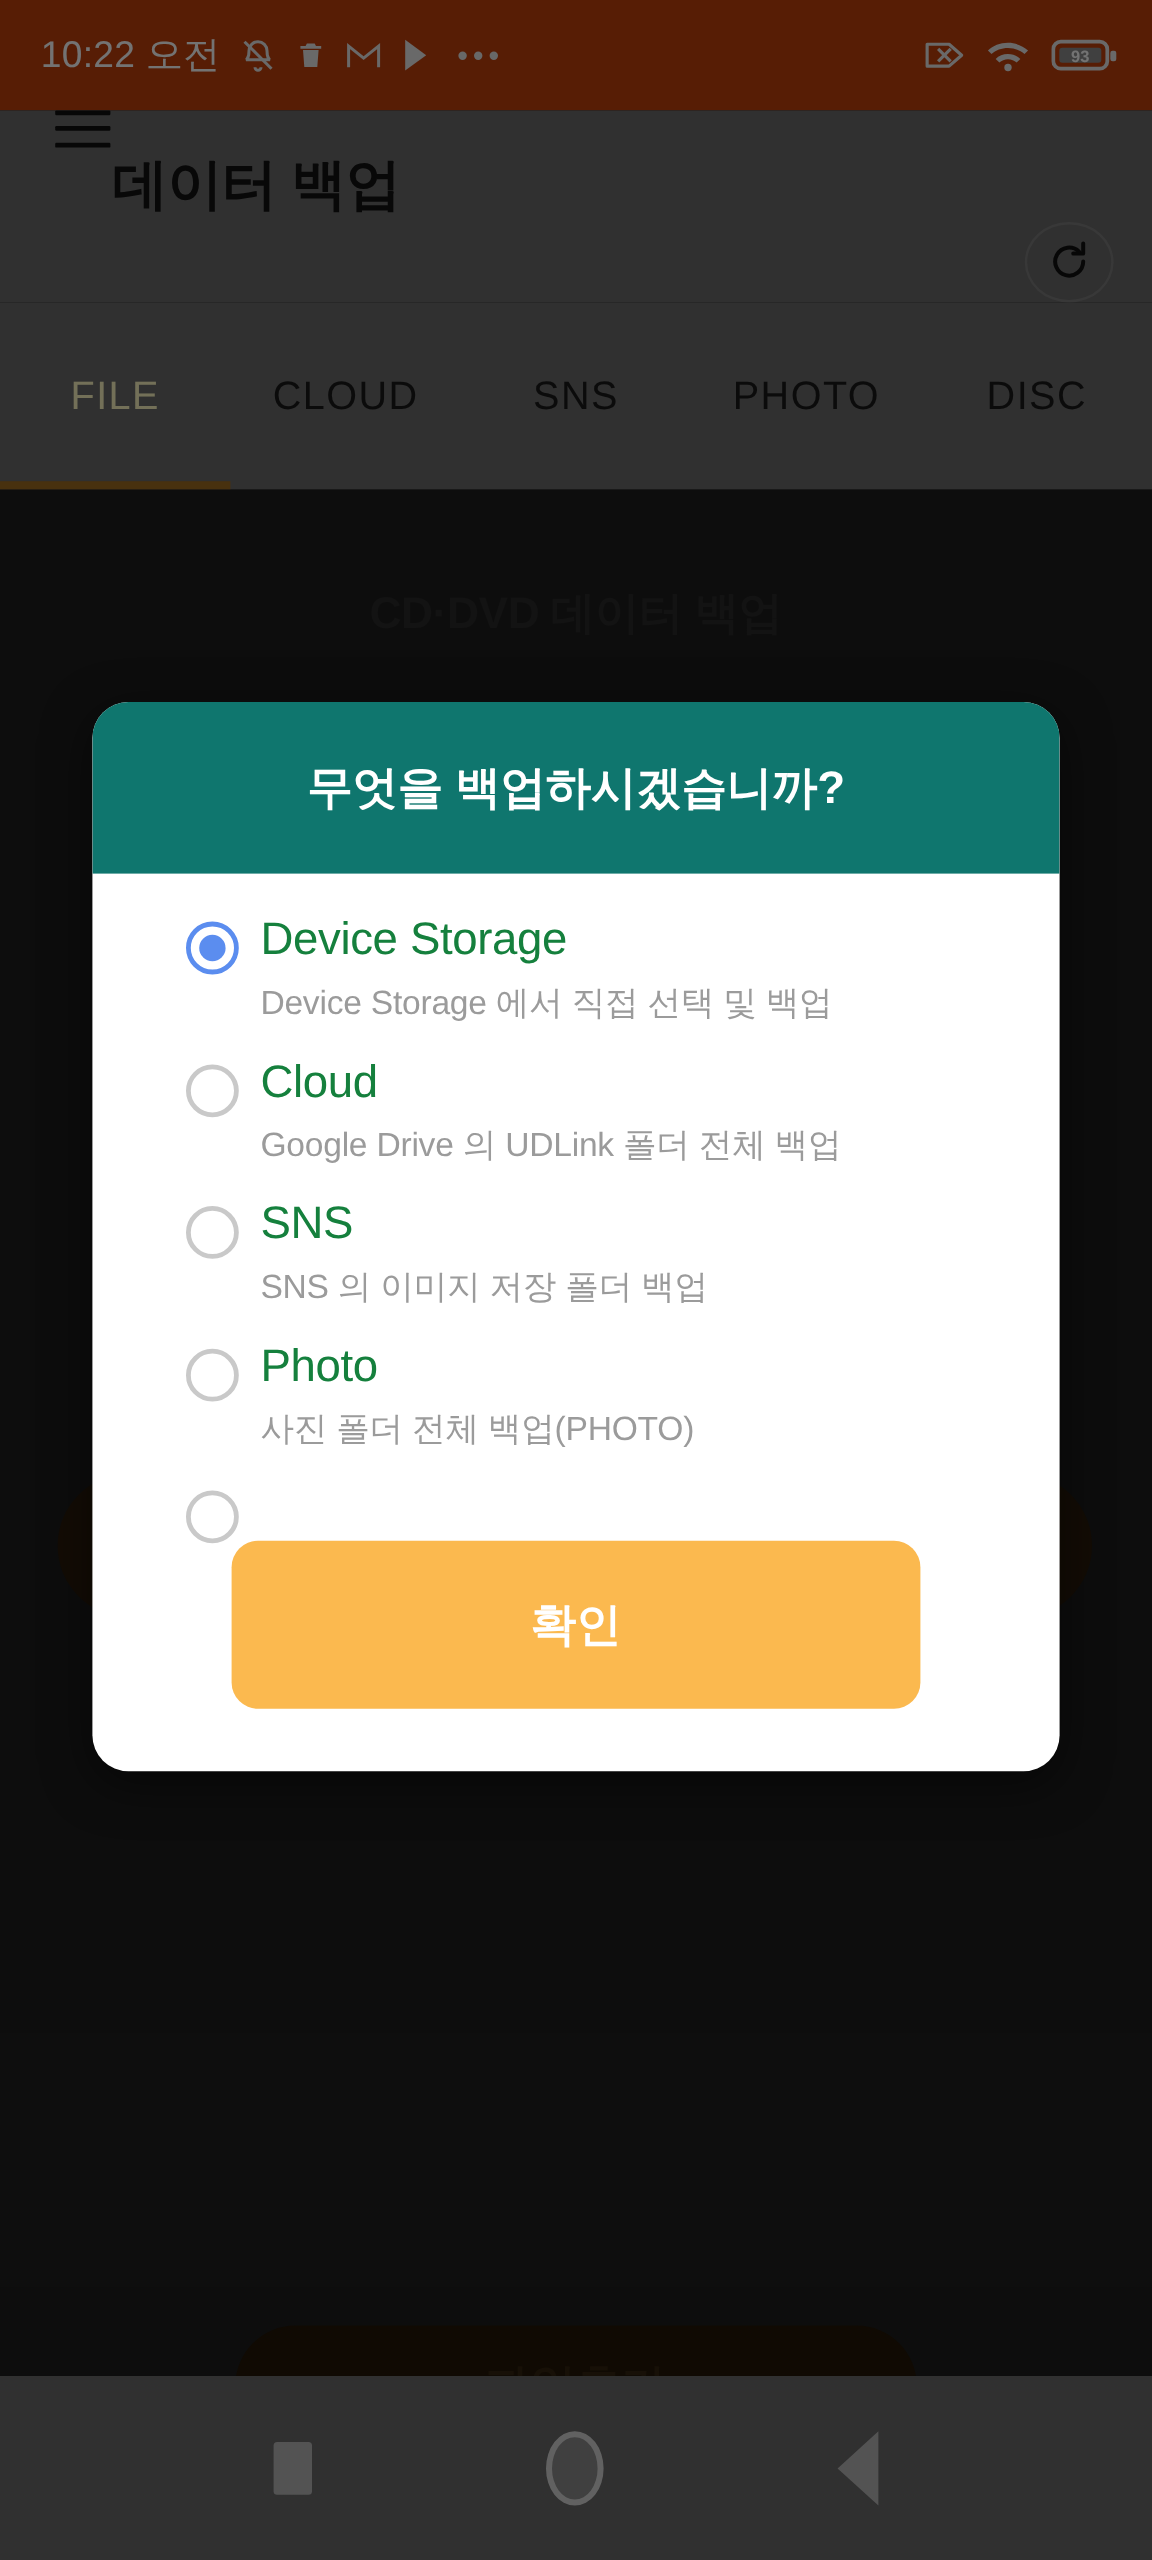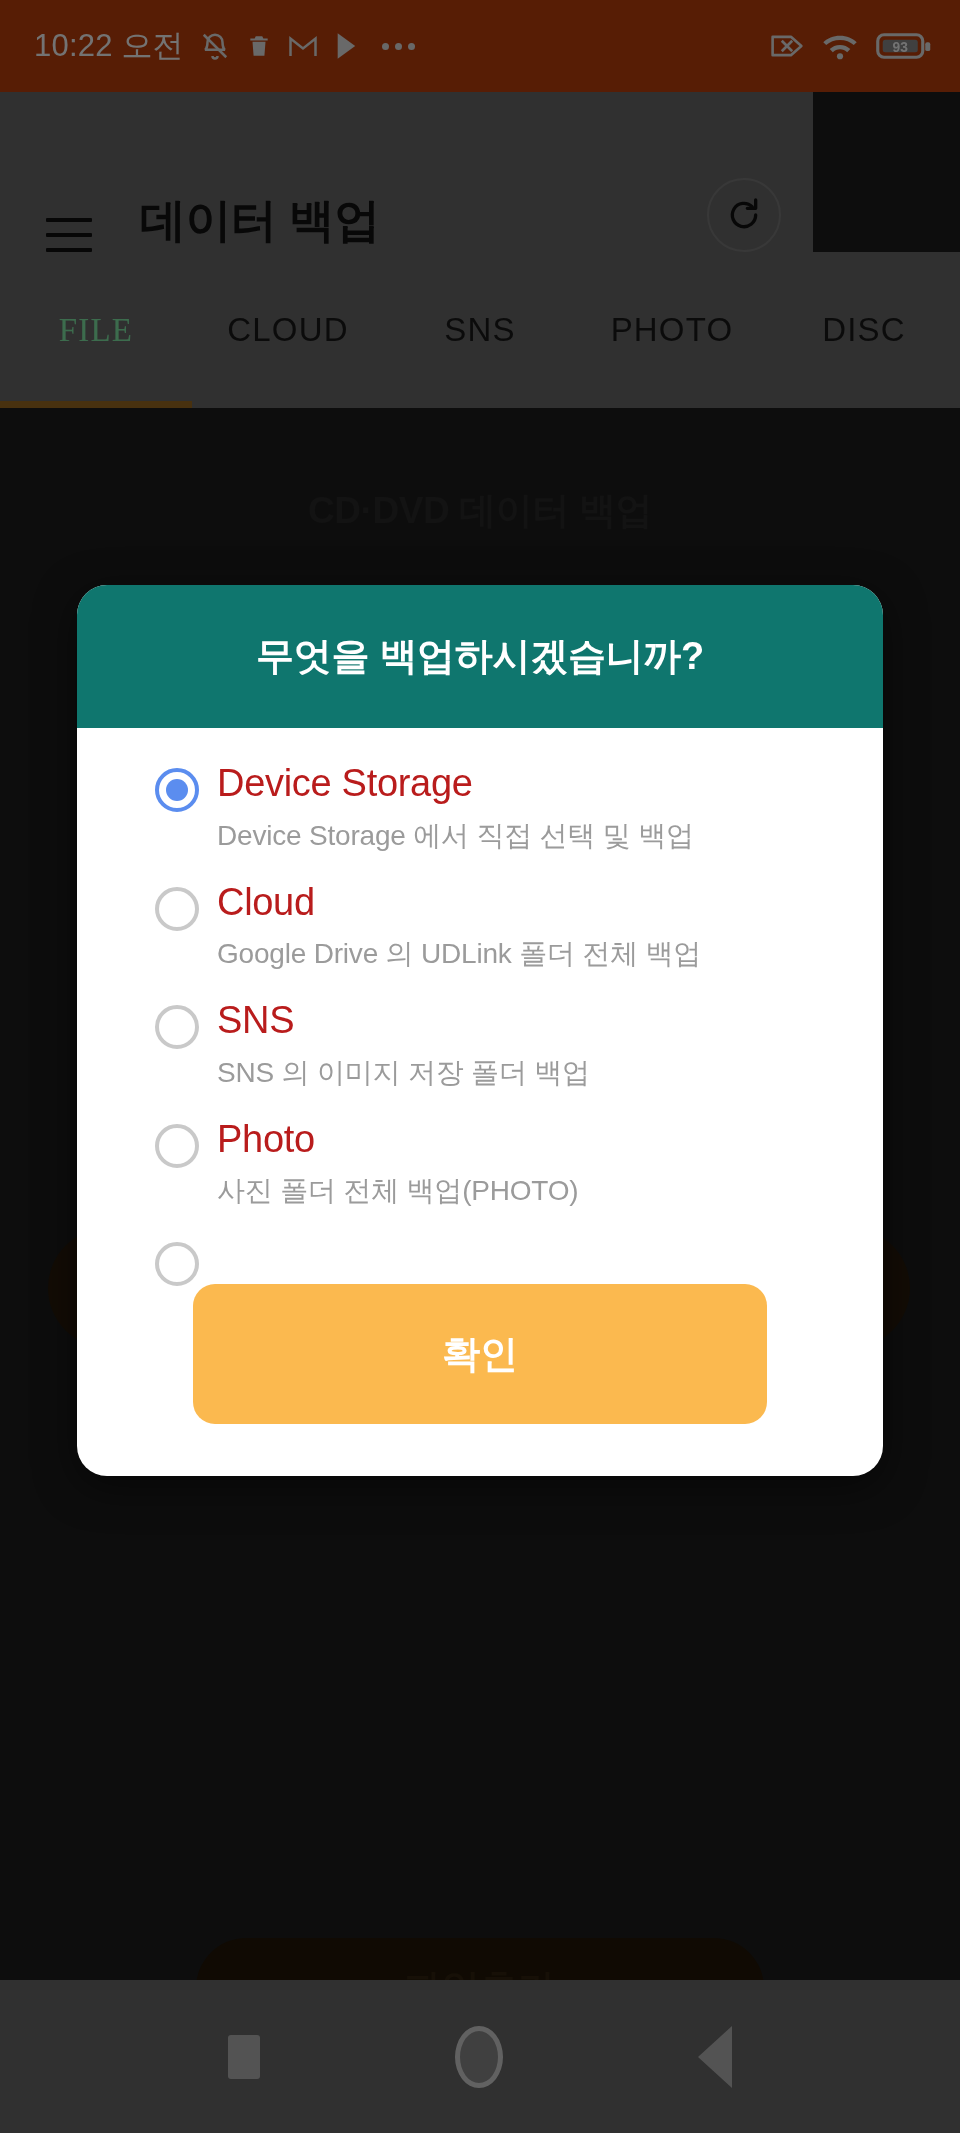--- a/index.html
+++ b/index.html
@@ -21,23 +21,23 @@
     padding: 0 28px 0 34px;
   }
   .sb-left { display: flex; align-items: center; gap: 16px; }
   .sb-time { color: #fff; font-size: 31px; letter-spacing: 0.2px; white-space: nowrap; }
   .sb-right { display: flex; align-items: center; gap: 18px; }
   .sb-icon { display: inline-flex; align-items: center; justify-content: center; }
   .dots { display: inline-flex; gap: 6px; align-items: center; margin-left: 6px; }
   .dots i { width: 7px; height: 7px; border-radius: 50%; background: #e6e6e6; display: block; }
 
   .appbar {
-    position: absolute; left: 0; top: 92px; width: 813px; height: 160px;
+    position: absolute; left: 0; top: 92px; width: 960px; height: 160px;
     background: #6b6b6b;
-    display: flex; align-items: flex-end; padding: 0 32px 0 46px;
+    display: flex; align-items: flex-start; padding: 0 32px 0 46px; flex-direction: column;
   }
   .hamburger { width: 46px; height: 34px; display: flex; flex-direction: column; justify-content: space-between; }
   .hamburger span { display: block; height: 4px; background: #111; border-radius: 1px; }
   .appbar-title {
     color: #121212; font-size: 46px; font-weight: 700; margin-left: 48px;
     letter-spacing: -0.5px;
   }
   .refresh-btn {
     margin-left: auto; width: 74px; height: 74px; border-radius: 50%;
     border: 2px solid #7d7d7d; display: flex; align-items: center; justify-content: center;
@@ -45,21 +45,21 @@
 
   .tabbar {
     position: absolute; left: 0; top: 252px; width: 960px; height: 156px;
     background: #6b6b6b; display: flex; align-items: center;
   }
   .tab {
     flex: 1; text-align: center; font-size: 33px; color: #1a1a1a;
     letter-spacing: 1.2px; position: relative; height: 100%;
     display: flex; align-items: center; justify-content: center;
   }
-  .tab.active { color: #86efac; font-family: Liberation Serif, serif; }
+  .tab.active { color: #fef9c3; }
   .tab.active::after {
     content: ""; position: absolute; left: 0; right: 0; bottom: 0; height: 7px;
     background: #a06d22;
   }
 
   .content {
     position: absolute; left: 0; top: 408px; width: 960px; bottom: 153px;
     background: #1e1e1e;
   }
   .content-title {
@@ -115,21 +115,21 @@
     position: absolute; left: 78px; top: 6px;
     width: 44px; height: 44px; border-radius: 50%;
     border: 4px solid #c9c9c9; background: #fff;
   }
   .option.selected .radio { border-color: #5b8def; }
   .option.selected .radio::after {
     content: ""; position: absolute; left: 7px; top: 7px;
     width: 22px; height: 22px; border-radius: 50%; background: #5b8def;
   }
   .opt-texts { display: flex; flex-direction: column; }
-  .opt-title { font-size: 38px; color: #b91c1c; line-height: 1.12; letter-spacing: -0.3px; }
+  .opt-title { font-size: 38px; color: #15803d; line-height: 1.12; letter-spacing: -0.3px; }
   .opt-sub { font-size: 28px; color: #9b9b9b; margin-top: 12px; letter-spacing: -0.2px; text-align: center; }
   .confirm-wrap { padding: 48px 116px 52px 116px; }
   .confirm-btn {
     width: 100%; height: 140px; border: none; border-radius: 22px;
     background: #fbb94f; color: #ffffff; font-size: 38px; font-weight: 700;
     font-family: inherit; letter-spacing: -0.3px; cursor: pointer;
   }
 </style>
 </head>
 <body>

